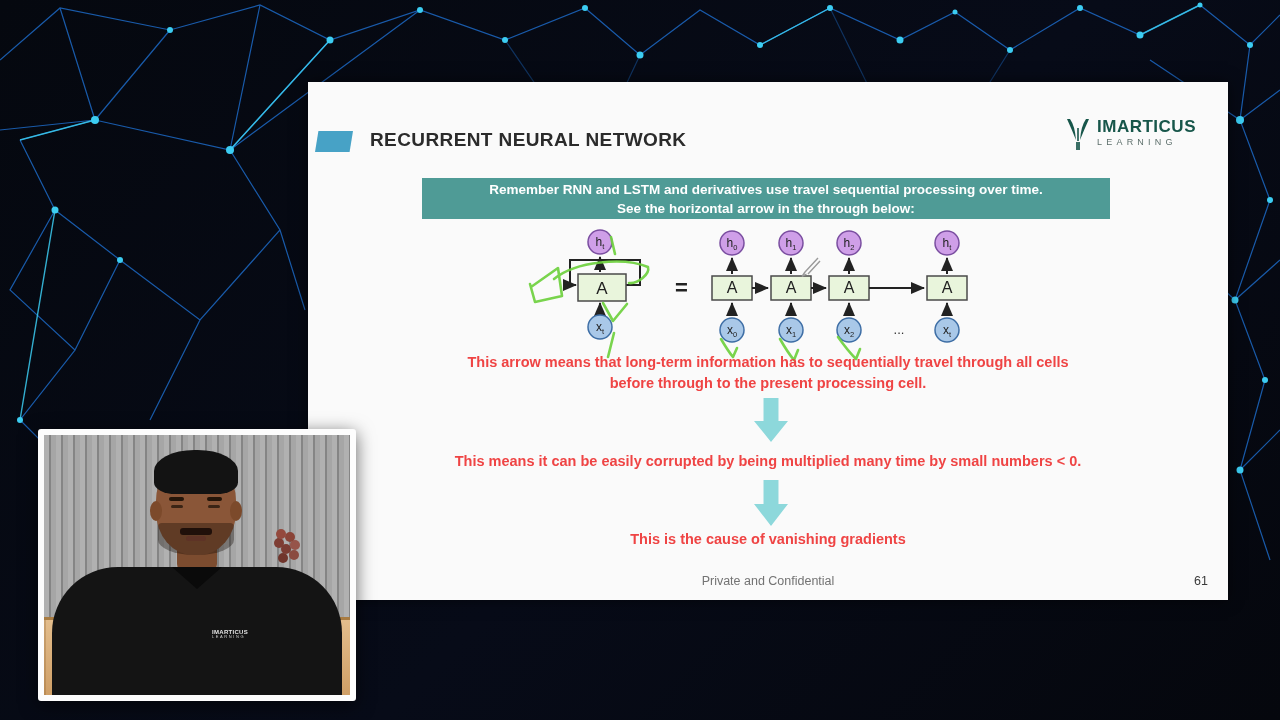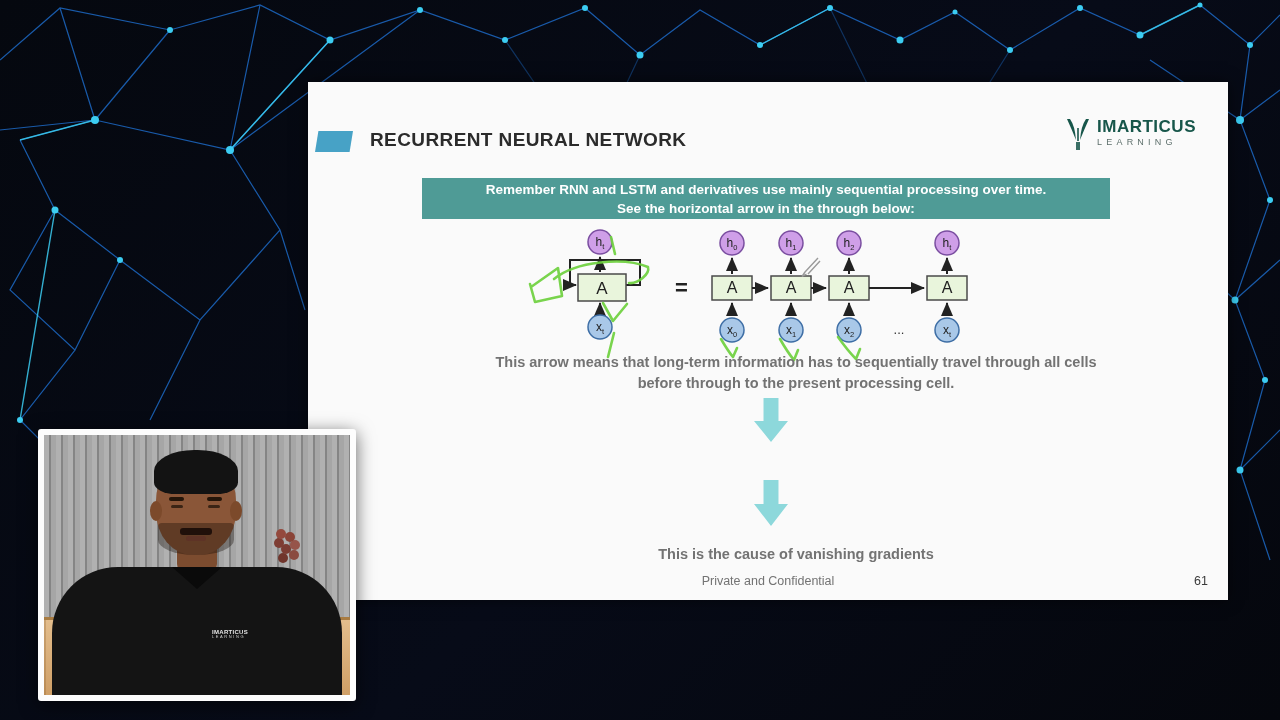--- a/index.html
+++ b/index.html
@@ -18,22 +18,22 @@
                 clip-path:polygon(9% 0,100% 0,91% 100%,0 100%);}
   .logo{position:absolute;top:36px;right:32px;display:flex;align-items:flex-start;gap:6px;}
   .logo-text{display:flex;flex-direction:column;line-height:1;}
   .logo-name{font-size:17px;font-weight:bold;color:#17564a;letter-spacing:.5px;}
   .logo-sub{font-size:9px;color:#5d6f6b;letter-spacing:4.2px;margin-top:3px;}
   .banner{position:absolute;left:114px;top:96px;width:688px;height:41px;background:#4f9b96;
           display:flex;flex-direction:column;align-items:center;justify-content:center;}
   .banner div{color:#fff;font-weight:bold;font-size:13.5px;line-height:19px;text-align:center;}
   .diagram{position:absolute;left:0;top:145px;width:920px;height:152px;}
   .p-text{position:absolute;left:0;width:100%;text-align:center;font-weight:bold;
-          font-size:14.5px;color:#737373;line-height:21px;margin-left:28px;}
-  .p1{top:270px;} .p2{top:369px;} .p3{top:462px;}
+          font-size:14.5px;color:#ef4444;line-height:21px;}
+  .p1{top:270px;} .p2{top:369px;} .p3{top:447px;}
   .teal-arrow{position:absolute;left:446px;width:34px;height:44px;background:#8dd8db;
               clip-path:polygon(28% 0,72% 0,72% 52%,100% 52%,50% 100%,0 52%,28% 52%);}
   .arrow1{top:316px;} .arrow2{top:398px;height:46px;}
   .slide-footer{position:absolute;bottom:12px;left:0;width:100%;text-align:center;
                 font-size:12.5px;color:#737373;}
   .page-num{position:absolute;right:20px;bottom:12px;font-size:12.5px;color:#3a3a3a;}
   
   #webcam{position:absolute;left:38px;top:429px;width:318px;height:272px;z-index:3;
           border:6px solid #fdfdfd;border-radius:3px;background:#888;overflow:hidden;
           box-shadow:0 4px 18px rgba(0,0,0,.6);}
@@ -135,21 +135,21 @@
           <path d="M13 23 Q13 16 13 10" stroke="#17564a" stroke-width="1.6" fill="none"></path>
         </g>
       </svg>
       <div class="logo-text">
         <span class="logo-name">IMARTICUS</span>
         <span class="logo-sub">LEARNING</span>
       </div>
     </div>
 
     <div class="banner">
-      <div>Remember RNN and LSTM and derivatives use mainly sequential processing over time.</div>
+      <div>Remember RNN and LSTM and derivatives use travel sequential processing over time.</div>
       <div>See the horizontal arrow in the through below:</div>
     </div>
 
     <svg class="diagram" viewBox="0 0 920 152">
       <defs>
         <marker id="ah" markerWidth="8" markerHeight="7" refX="6.5" refY="3" orient="auto">
           <path d="M0,0 L7,3 L0,6 Z" fill="#222"></path>
         </marker>
       </defs>
 
@@ -231,20 +231,21 @@
       </g>
     </svg>
 
     <div class="p-text p1">
       <div>This arrow means that long-term information has to sequentially travel through all cells</div>
       <div>before through to the present processing cell.</div>
     </div>
 
     <div class="teal-arrow arrow1"></div>
 
+    <div class="p-text p2">This means it can be easily corrupted by being multiplied many time by small numbers &lt; 0.</div>
 
     <div class="teal-arrow arrow2"></div>
 
     <div class="p-text p3">This is the cause of vanishing gradients</div>
 
     <div class="slide-footer">Private and Confidential</div>
     <div class="page-num">61</div>
   </div>
 
   <div id="webcam">

